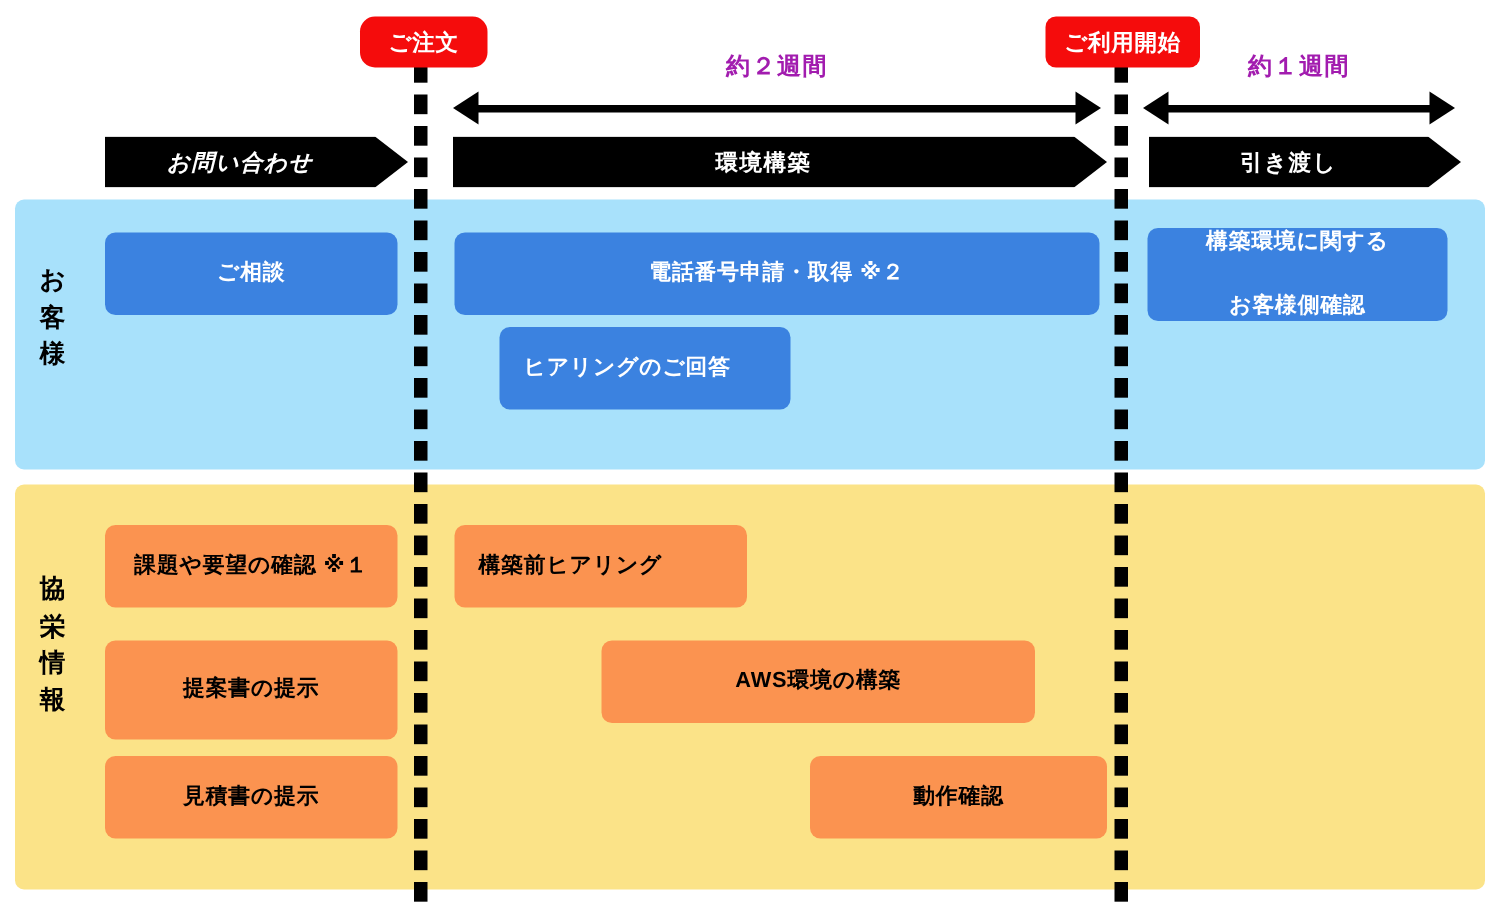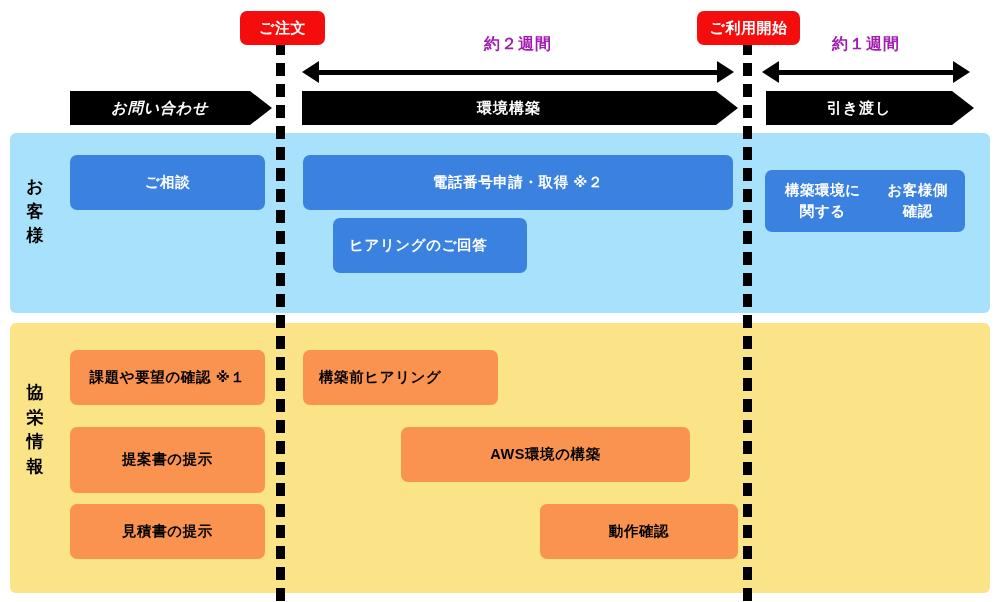--- a/index.html
+++ b/index.html
@@ -150,21 +150,21 @@
   <div class="lane-label" style="top:381px;">
     <span>協</span>
     <span>栄</span>
     <span>情</span>
     <span>報</span>
   </div>
 
   <div class="abs vline" style="left:276px;top:42px;height:560px;"></div>
   <div class="abs vline" style="left:743px;top:42px;height:560px;"></div>
 
-  <div class="abs badge" style="left:240px;top:11px;width:85px;">
+  <div class="abs badge" style="left:240px;top:11px;width:85px;border-radius:10px;">
     <span>ご注文</span>
   </div>
   <div class="abs badge" style="left:697px;top:11px;width:103px;">
     <span>ご利用開始</span>
   </div>
 
   <div class="abs duration" style="left:302px;top:58px;width:432px;height:28px;">
     <div class="dur-label">約２週間</div>
     <div class="dur-bar"></div>
     <div class="dur-head left"></div>
@@ -193,21 +193,21 @@
   </div>
 
   <div class="abs task blue center" style="left:303px;top:155px;width:430px;height:55px;">
     <span class="t-line">電話番号申請・取得 ※２</span>
   </div>
 
   <div class="abs task blue left" style="left:303px;top:218px;width:194px;height:55px;margin-left:30px;">
     <span class="t-line">ヒアリングのご回答</span>
   </div>
 
-  <div class="abs task blue center" style="left:765px;top:170px;width:200px;height:62px;flex-direction:row;justify-content:center;gap:22px;">
+  <div class="abs task blue center" style="left:765px;top:152px;width:200px;height:62px;flex-direction:column;justify-content:center;gap:22px;">
     <span class="t-line">構築環境に関する</span>
     <span class="t-line">お客様側確認</span>
   </div>
 
   <div class="abs task orange center" style="left:70px;top:350px;width:195px;height:55px;">
     <span class="t-line">課題や要望の確認 ※１</span>
   </div>
 
   <div class="abs task orange center" style="left:70px;top:427px;width:195px;height:66px;">
     <span class="t-line">提案書の提示</span>

